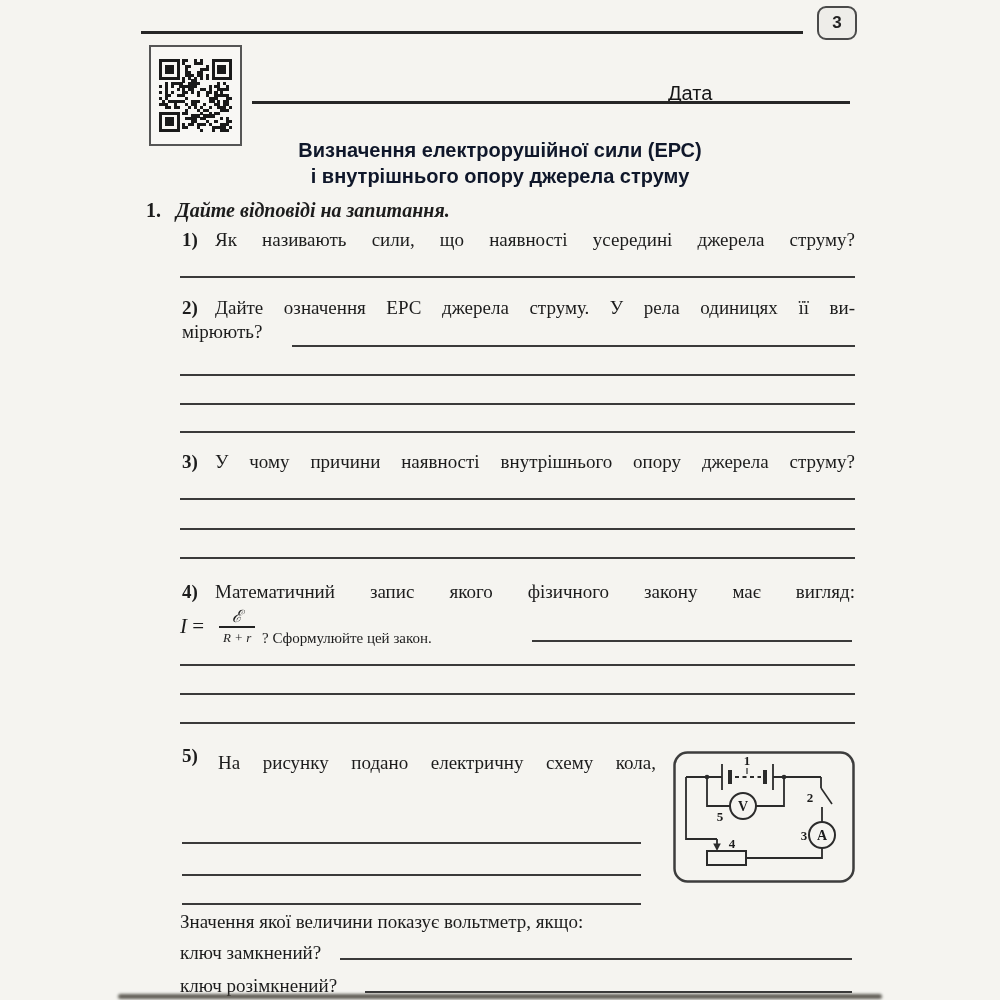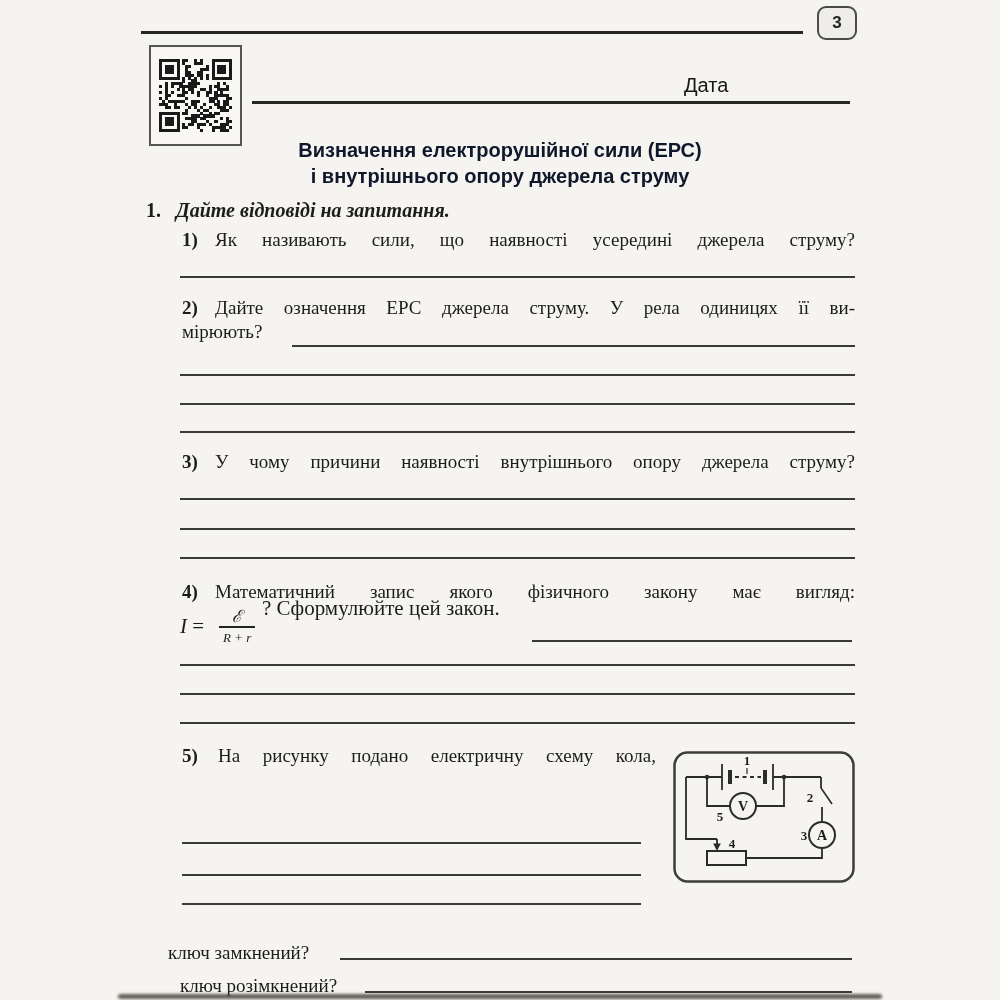--- a/index.html
+++ b/index.html
@@ -25,48 +25,48 @@
     position:absolute;left:149px;top:45px;width:89px;height:97px;
     border:2px solid #555;background:#f8f7f4;
     display:flex;align-items:center;justify-content:center;
   }
   .hdr-title{
     position:absolute;left:254px;top:60px;
     font-family:"Liberation Sans",sans-serif;font-size:27px;color:#101010;
     letter-spacing:.5px;white-space:nowrap;
   }
   .date-label{
-    position:absolute;left:668px;top:74px;
-    font-family:"Liberation Sans",sans-serif;font-size:20px;color:#161616;margin-left:16px;
+    position:absolute;left:668px;top:82px;
+    font-family:"Liberation Sans",sans-serif;font-size:20px;color:#161616;
   }
   .subtitle{
     position:absolute;left:145px;top:137px;width:710px;
     text-align:center;font-family:"Liberation Sans",sans-serif;
     font-weight:bold;font-size:20px;line-height:26px;color:#0f172a;
   }
   
   .task-head{position:absolute;left:146px;top:199px;display:flex;font-size:20px;}
   .task-num{font-weight:bold;width:30px;}
   .task-instr{font-weight:bold;font-style:italic;}
   .q-row{position:absolute;display:flex;font-size:19px;line-height:23px;}
   .q-num{font-weight:bold;flex:0 0 33px;}
   .q-text{flex:1 1 auto;text-align:justify;text-align-last:justify;}
   .plain{position:absolute;font-size:19px;line-height:23px;white-space:nowrap;}
   
   .frac{position:absolute;left:219px;top:606px;text-align:center;}
   .frac .num{display:block;font-style:italic;font-size:17px;line-height:20px;padding:0 10px;font-family:"DejaVu Serif",serif;}
   .frac .den{display:block;font-style:italic;font-size:13px;line-height:20px;border-top:2px solid #222;padding:0 4px;}
   .f-lhs{position:absolute;left:180px;top:614px;font-size:21px;}
   .f-lhs .it{font-style:italic;}
-  .f-tail{position:absolute;left:262px;top:596px;font-size:21px;white-space:nowrap;}
+  .f-tail{position:absolute;left:262px;top:630px;font-size:15px;white-space:nowrap;}
   
   .q5-block{position:absolute;left:182px;top:742px;width:474px;font-size:19px;line-height:27px;}
   .q5-l1{display:flex;}
   .q5-l1 .q-num{flex:0 0 36px;}
-  .q5-line{text-align:justify;text-align-last:justify;}
+  .q5-line{text-align:justify;text-align-last:justify;margin-top:7px;}
   
   .diagram{position:absolute;left:672px;top:750px;}
   .bottom-smudge{
     position:absolute;left:118px;top:994px;width:764px;height:5px;
     background:#45423a;border-radius:3px;filter:blur(1.5px);opacity:.85;
   }
 </style>
 </head>
 <body>
 
@@ -482,19 +482,20 @@
       <text x="132" y="90" font-size="13">3</text>
       <text x="60" y="98" font-size="13">4</text>
       <text x="48" y="71" font-size="13">5</text>
     </g>
   </svg>
 
   <div class="rule" style="left:182px;top:842px;width:459px;"></div>
   <div class="rule" style="left:182px;top:874px;width:459px;"></div>
   <div class="rule" style="left:182px;top:903px;width:459px;"></div>
 
-  <div class="plain" style="left:168px;top:941px;">ключ замкнений?</div>
+  <div class="plain" style="left:180px;top:910px;">Значення якої величини показує вольтметр, якщо:</div>
+  <div class="plain" style="left:180px;top:941px;">ключ замкнений?</div>
   <div class="rule" style="left:340px;top:958px;width:512px;"></div>
   <div class="plain" style="left:180px;top:974px;">ключ розімкнений?</div>
   <div class="rule" style="left:365px;top:991px;width:487px;"></div>
 
   <div class="bottom-smudge"></div>
 </div>
 
 </body></html>

